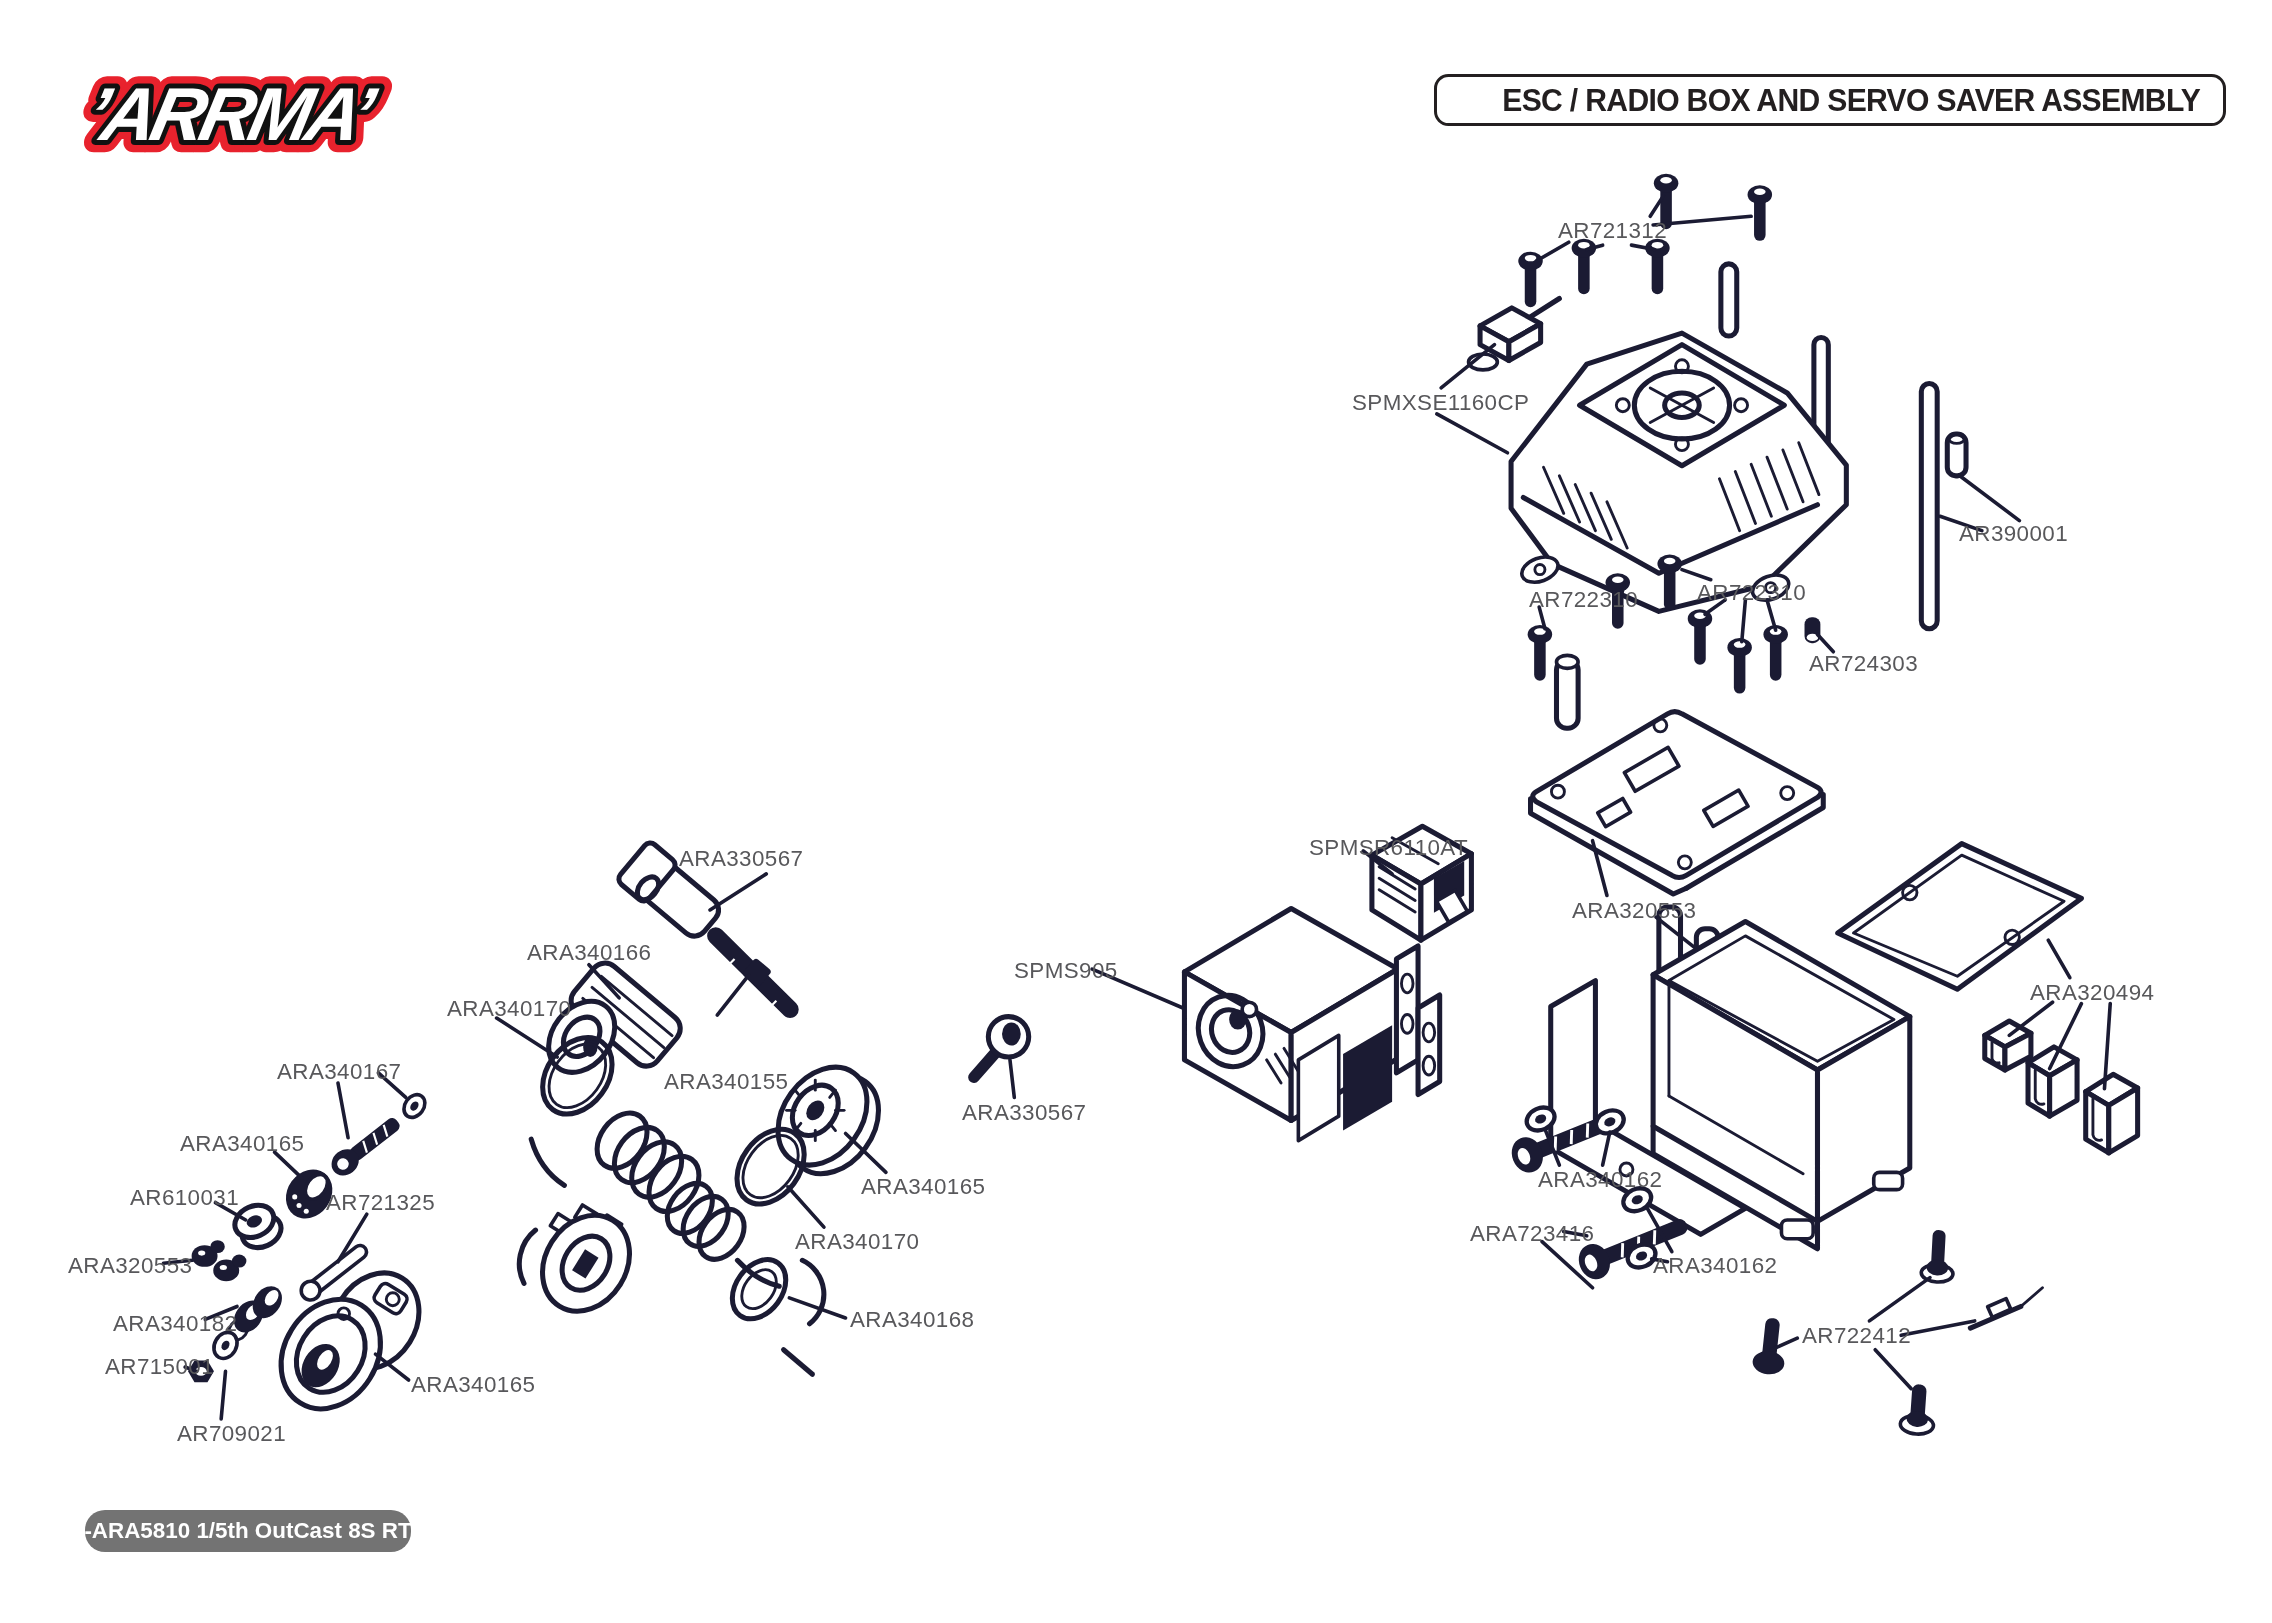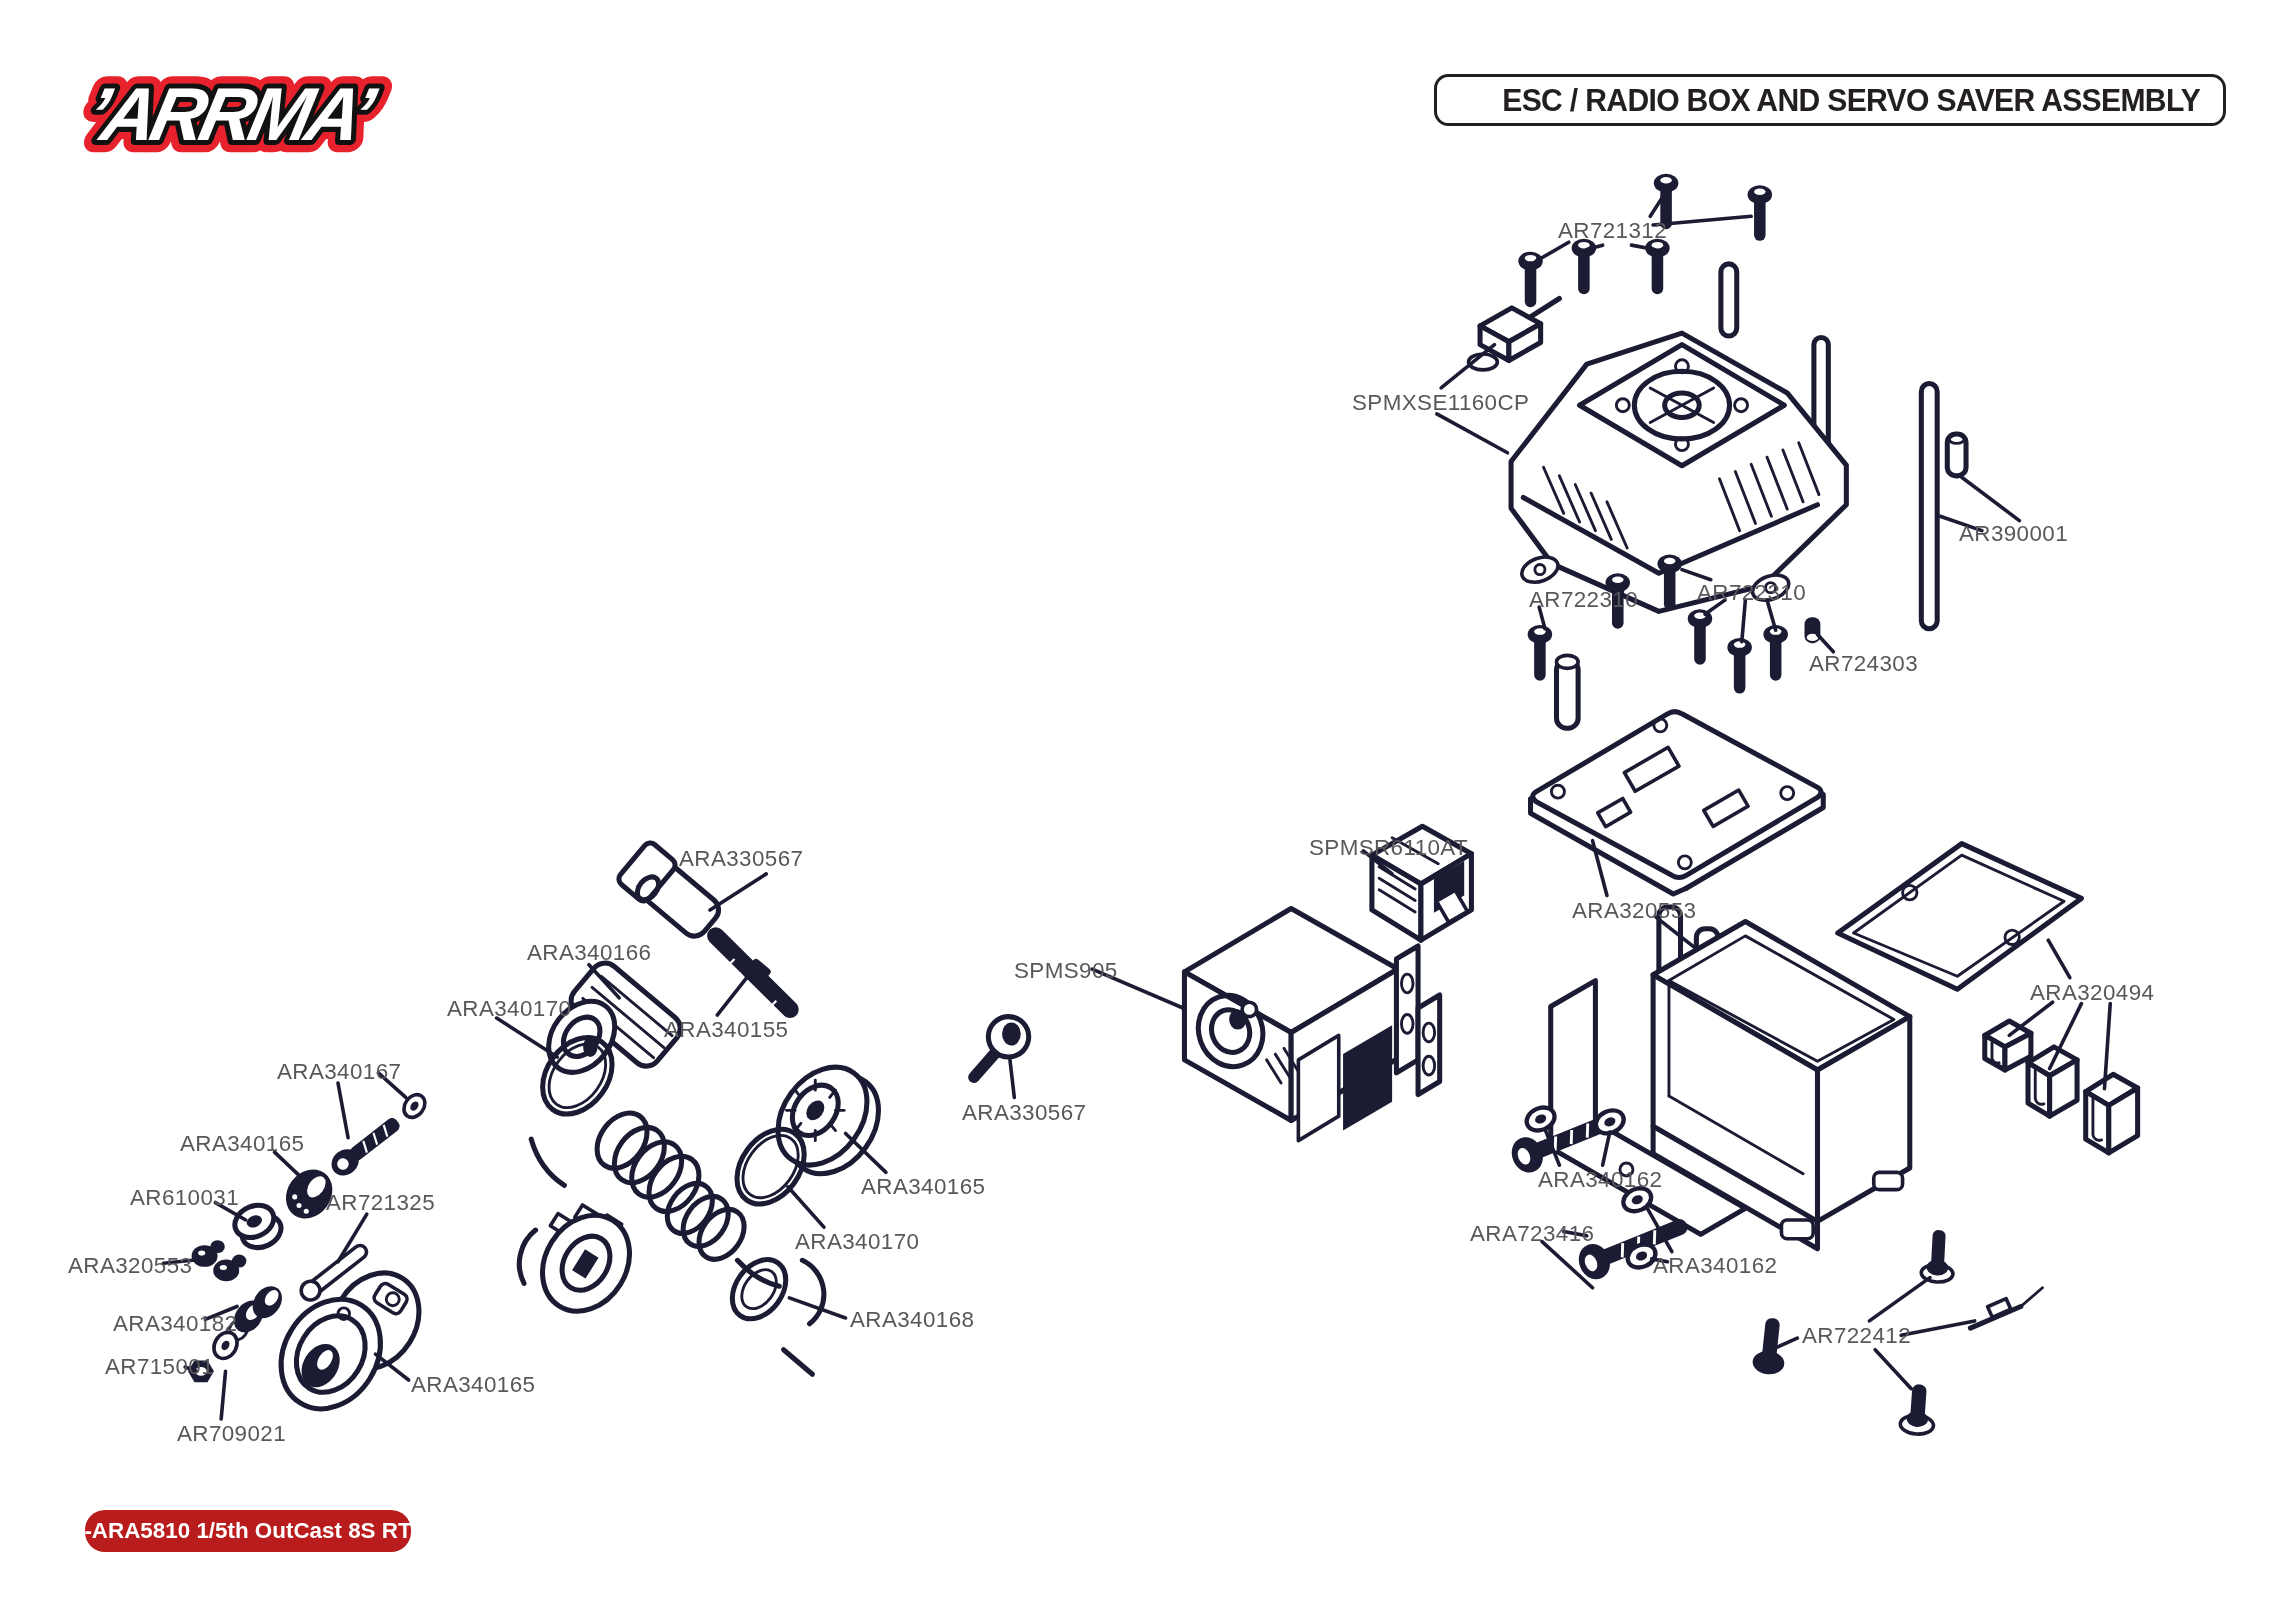--- a/index.html
+++ b/index.html
@@ -7,21 +7,21 @@
         font-family:"Liberation Sans",sans-serif;overflow:hidden;}
   .diagram-svg{position:absolute;left:0;top:0;width:2273px;height:1623px;}
   .plabel{position:absolute;font-size:22.4px;line-height:1.05;color:#58585b;
           white-space:nowrap;letter-spacing:0.4px;text-align:center;}
   .title-box{position:absolute;left:1434px;top:74px;width:786px;height:46px;
              border:3.6px solid #231f20;border-radius:14.4px;display:flex;
              align-items:center;justify-content:flex-end;background:#fff;}
   .title-box span{font-size:32px;font-weight:bold;color:#231f20;
                   transform:scaleX(.94);letter-spacing:-0.7px;white-space:nowrap;}
   .footer-chip{position:absolute;left:85px;top:1510px;width:326px;height:42px;
-               background:#b91c1c;border-radius:20px;display:flex;align-items:center;
+               background:#737373;border-radius:20px;display:flex;align-items:center;
                justify-content:center;}
   .footer-chip span{color:#ffffff;font-weight:bold;font-size:22.4px;white-space:nowrap;}
   .logo-svg{position:absolute;left:69px;top:52px;width:389px;height:115px;}
   .ln{stroke:#1b1b33;fill:none;stroke-width:7;stroke-linecap:round;stroke-linejoin:round;}
   .ln4{stroke:#1b1b33;fill:none;stroke-width:4;stroke-linecap:round;stroke-linejoin:round;}
   .wh{fill:#ffffff;stroke:#1b1b33;stroke-width:7;stroke-linejoin:round;stroke-linecap:round;}
   .wh5{fill:#ffffff;stroke:#1b1b33;stroke-width:5;stroke-linejoin:round;}
   .dk{fill:#1b1b33;stroke:none;}
   .ldr{stroke:#1b1b33;stroke-width:5;fill:none;stroke-linecap:round;}
 </style>
@@ -485,21 +485,21 @@
   <div class="plabel" style="left:1572px;top:899px">ARA320553</div>
   <div class="plabel" style="left:1014px;top:959px">SPMS905</div>
   <div class="plabel" style="left:2030px;top:981px">ARA320494</div>
   <div class="plabel" style="left:1538px;top:1168px">ARA340162</div>
   <div class="plabel" style="left:1470px;top:1222px">ARA723416</div>
   <div class="plabel" style="left:1653px;top:1254px">ARA340162</div>
   <div class="plabel" style="left:1802px;top:1324px">AR722412</div>
   <div class="plabel" style="left:679px;top:847px">ARA330567</div>
   <div class="plabel" style="left:527px;top:941px">ARA340166</div>
   <div class="plabel" style="left:447px;top:997px">ARA340170</div>
-  <div class="plabel" style="left:664px;top:1018px">ARA340155</div>
+  <div class="plabel" style="left:664px;top:1070px">ARA340155</div>
   <div class="plabel" style="left:277px;top:1060px">ARA340167</div>
   <div class="plabel" style="left:962px;top:1101px">ARA330567</div>
   <div class="plabel" style="left:180px;top:1132px">ARA340165</div>
   <div class="plabel" style="left:861px;top:1175px">ARA340165</div>
   <div class="plabel" style="left:130px;top:1186px">AR610031</div>
   <div class="plabel" style="left:326px;top:1191px">AR721325</div>
   <div class="plabel" style="left:795px;top:1230px">ARA340170</div>
   <div class="plabel" style="left:68px;top:1254px">ARA320553</div>
   <div class="plabel" style="left:113px;top:1312px">ARA340182</div>
   <div class="plabel" style="left:850px;top:1308px">ARA340168</div>

